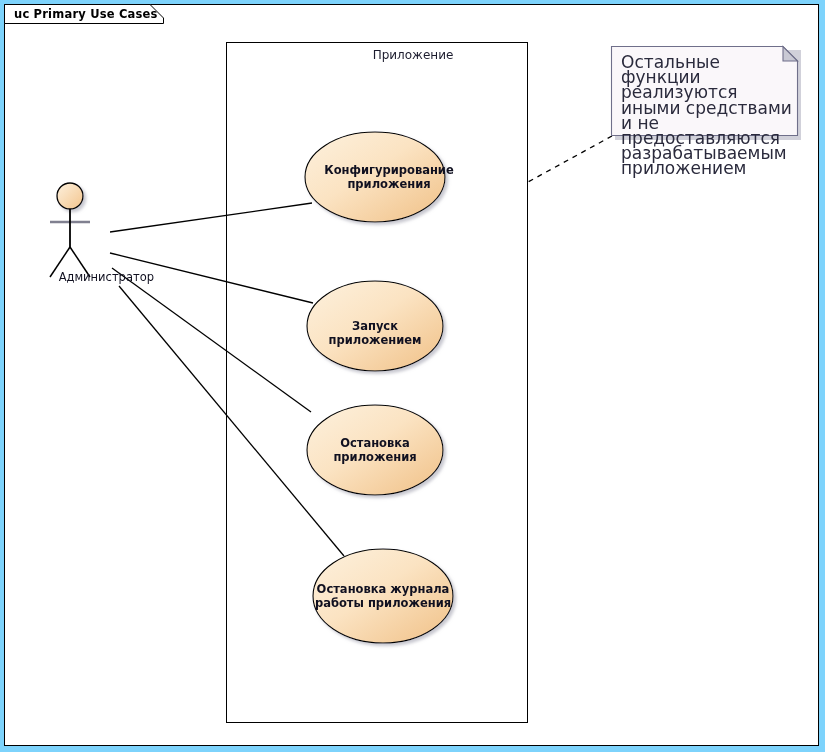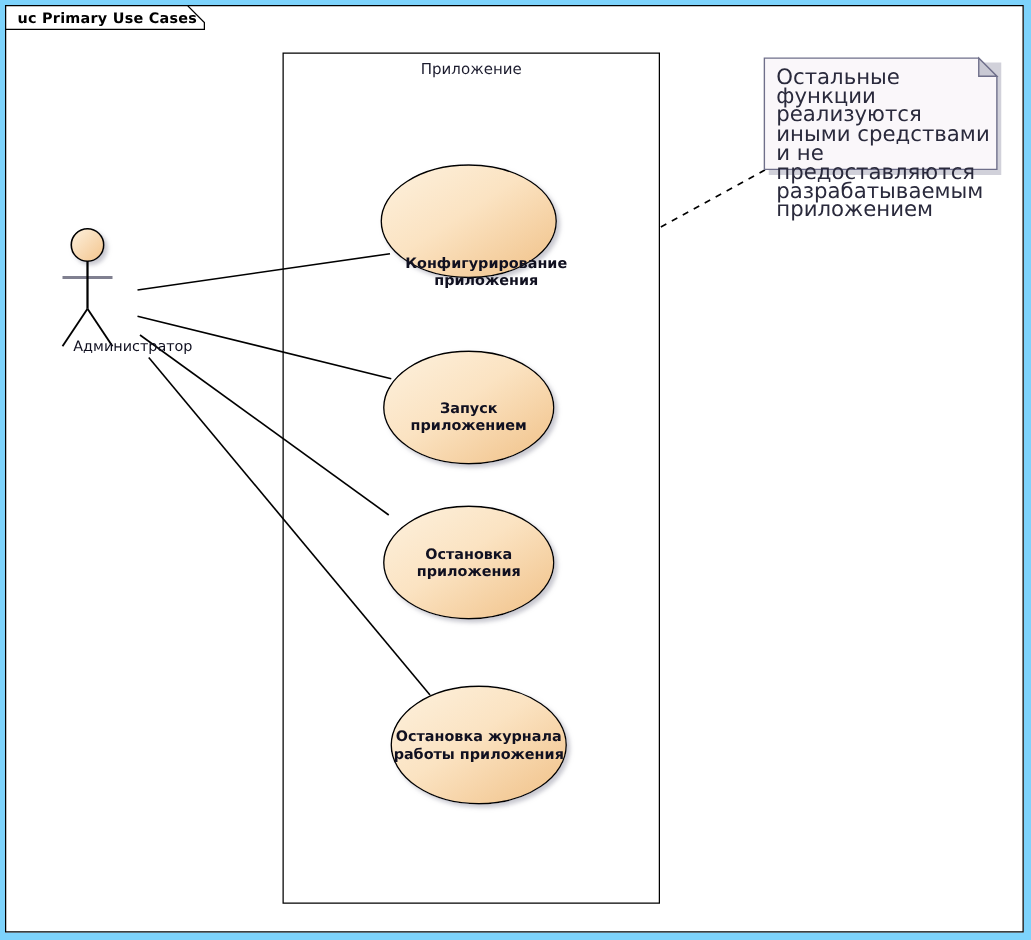--- a/index.html
+++ b/index.html
@@ -66,20 +66,21 @@
     background: transparent;
   }
   #system-boundary-label {
     position: absolute;
     left: 226px;
     top: 48px;
     width: 302px;
     text-align: center;
     font-size: 12px;
     color: #1c1c2e;
+    padding-left: 36px;
   }
   
   svg.layer {
     position: absolute;
     left: 0;
     top: 0;
     width: 825px;
     height: 752px;
     overflow: visible;
     pointer-events: none;
@@ -176,21 +177,21 @@
     <g>
       <ellipse cx="375" cy="177" rx="70" ry="45" fill="url(#ucGrad)" stroke="#000000" stroke-width="1.1" filter="url(#softShadow)"></ellipse>
       <ellipse cx="375" cy="326" rx="68" ry="45" fill="url(#ucGrad)" stroke="#000000" stroke-width="1.1" filter="url(#softShadow)"></ellipse>
       <ellipse cx="375" cy="450" rx="68" ry="45" fill="url(#ucGrad)" stroke="#000000" stroke-width="1.1" filter="url(#softShadow)"></ellipse>
       <ellipse cx="383" cy="596" rx="70" ry="47" fill="url(#ucGrad)" stroke="#000000" stroke-width="1.1" filter="url(#softShadow)"></ellipse>
     </g>
 
     <line x1="612" y1="136" x2="528" y2="182" stroke="#000000" stroke-width="1.3" stroke-dasharray="5,5"></line>
   </svg>
 
-  <div class="uc-label" style="left:305px; top:163px; width:168px;margin-top:40px;">Конфигурирование
+  <div class="uc-label" style="left:305px; top:163px; width:168px;">Конфигурирование
 приложения</div>
   <div class="uc-label" style="left:305px; top:319px; width:140px;">Запуск приложением</div>
   <div class="uc-label" style="left:305px; top:436px; width:140px;">Остановка
 приложения</div>
   <div class="uc-label" style="left:313px; top:582px; width:140px;">Остановка журнала
 работы приложения</div>
 
   <div id="actor-label">Администратор</div>
 
   <div id="note">

